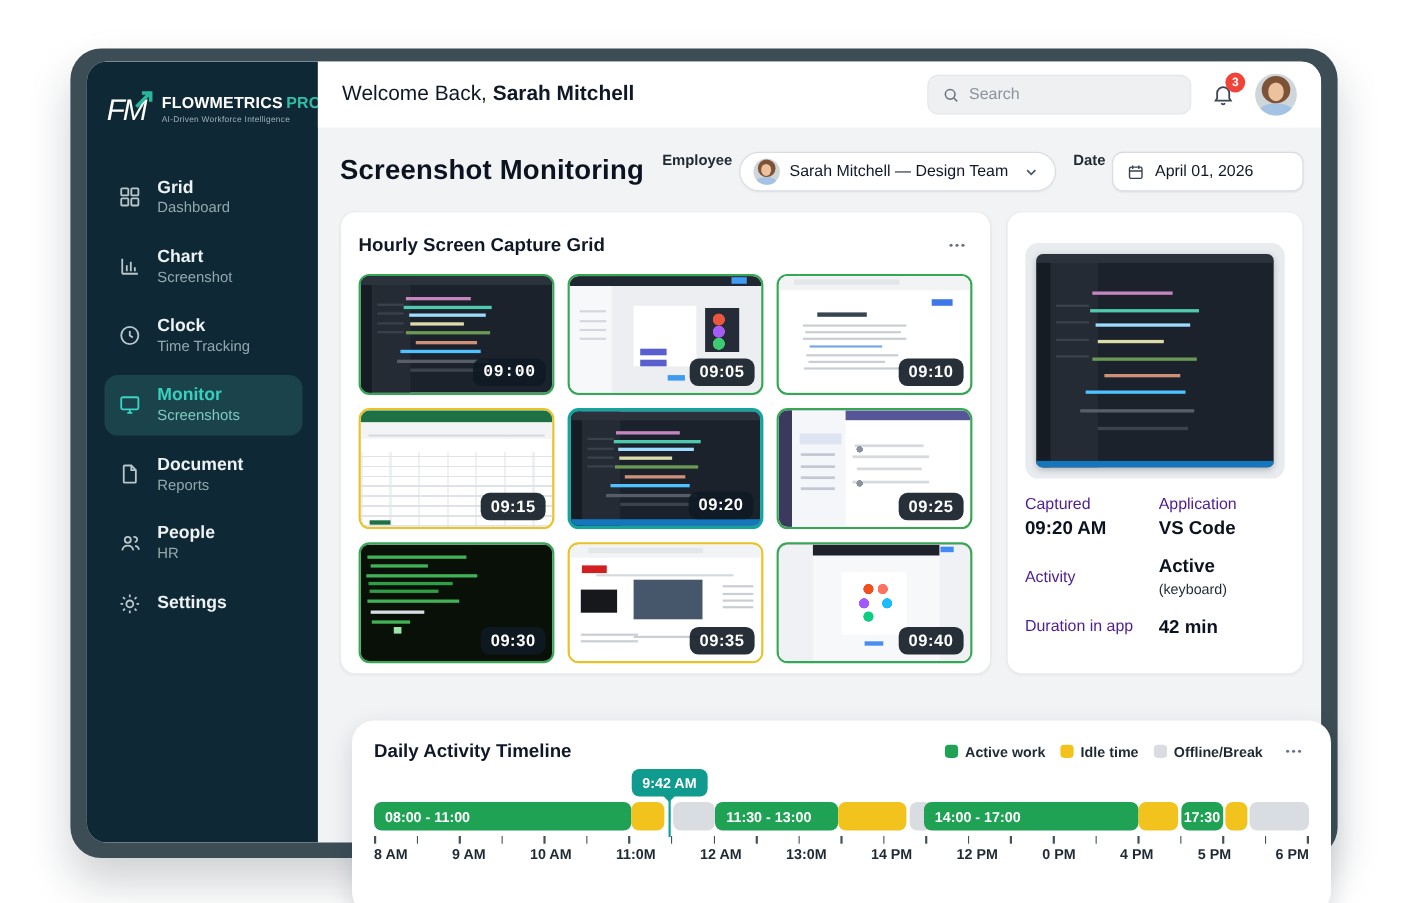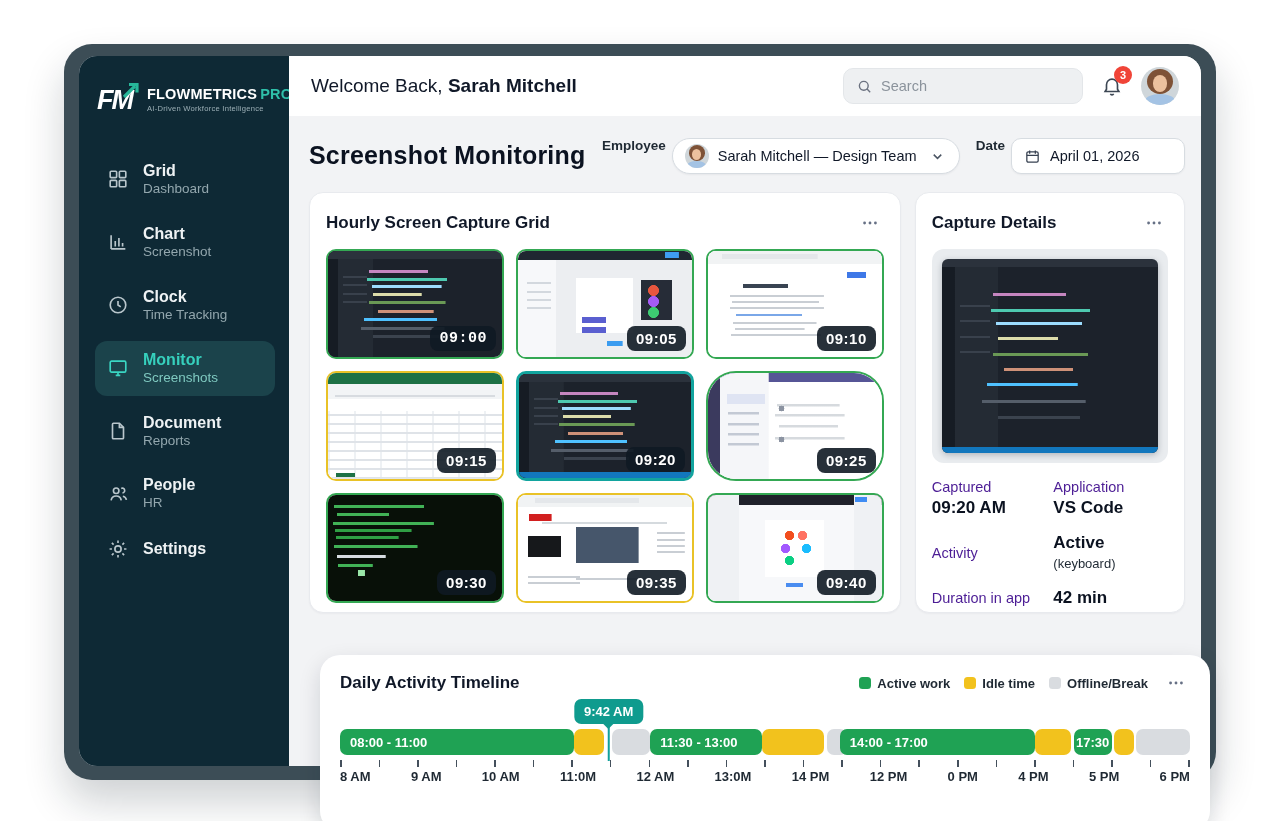--- a/index.html
+++ b/index.html
@@ -8,21 +8,21 @@
   
   .frame { position:absolute; left:64px; top:44px; width:1152px; height:736px;
     background:#3c4d56; border-radius:28px; box-shadow:0 22px 40px rgba(15,30,40,.20); }
   .app { position:absolute; left:15px; top:12px; right:15px; bottom:14px;
     border-radius:18px; overflow:hidden; display:flex; background:#f2f3f5; }
 
   
   .sidebar { width:210px; background:#0e2935; flex:none; padding:26px 14px 0 16px; color:#e8eef0; }
   .logo { display:flex; align-items:center; gap:8px; padding-left:2px; }
   .logo-mark { position:relative; width:42px; height:36px; flex:none; }
-  .logo-fm { font-size:27px; font-weight:700; font-style:italic; letter-spacing:-2px; color:#fff; line-height:36px; }
+  .logo-fm { font-size:27px; font-weight:400; font-style:italic; letter-spacing:-2px; color:#fff; line-height:36px; }
   .logo-arrow { position:absolute; right:-2px; top:-1px; width:20px; height:20px; }
   .logo-words { line-height:1.1; }
   .logo-line1 { font-size:14.5px; letter-spacing:.2px; white-space:nowrap; }
   .w-flow { color:#fff; font-weight:700; }
   .w-metrics { color:#fff; font-weight:800; }
   .w-pro { color:#2fbfa9; font-weight:800; margin-left:3px; }
   .logo-tag { font-size:7.6px; color:#9db0b7; letter-spacing:.25px; margin-top:2px; white-space:nowrap; }
 
   nav { margin-top:34px; display:flex; flex-direction:column; gap:8px; }
   .nav-item { display:flex; align-items:center; gap:14px; padding:9px 10px 9px 12px; border-radius:12px; cursor:pointer; }
@@ -393,50 +393,40 @@
                 <span class="tbadge">09:10</span>
               </div>
               <div class="thumb" style="border-color: rgb(233, 194, 39);">
                 <div class="shot shot-excel"></div>
                 <span class="tbadge">09:15</span>
               </div>
               <div class="thumb" style="border-color: rgb(18, 164, 158); border-width: 3px;">
                 <div class="shot shot-vscode has-status"></div>
                 <span class="tbadge">09:20</span>
               </div>
-              <div class="thumb" style="border-color: rgb(52, 168, 83); border-radius: 30px;">
+              <div class="thumb" style="border-color: rgb(52, 168, 83);">
                 <div class="shot shot-chat"></div>
                 <span class="tbadge">09:25</span>
               </div>
               <div class="thumb" style="border-color: rgb(52, 168, 83);">
                 <div class="shot shot-terminal"></div>
                 <span class="tbadge">09:30</span>
               </div>
               <div class="thumb" style="border-color: rgb(233, 194, 39);">
                 <div class="shot shot-news"></div>
                 <span class="tbadge">09:35</span>
               </div>
               <div class="thumb" style="border-color: rgb(52, 168, 83);">
                 <div class="shot shot-figma"></div>
                 <span class="tbadge">09:40</span>
               </div>
             </div>
           </div>
 
           <div class="card details-card">
-            <div class="card-head">
-              <span class="card-title">Capture Details</span>
-              <span class="menu-dots">
-                <svg viewBox="0 0 24 24">
-                    <circle cx="5.5" cy="12" r="1.7" fill="#667085"></circle>
-                    <circle cx="12" cy="12" r="1.7" fill="#667085"></circle>
-                    <circle cx="18.5" cy="12" r="1.7" fill="#667085"></circle>
-                  </svg>
-              </span>
-            </div>
             <div class="preview">
               <div class="pshot shot shot-vscode has-status" style="position:relative;"></div>
             </div>
             <div class="detail-fields">
               <div>
                 <div class="df-label">Captured</div>
                 <div class="df-value">09:20 AM</div>
               </div>
               <div>
                 <div class="df-label">Application</div>

